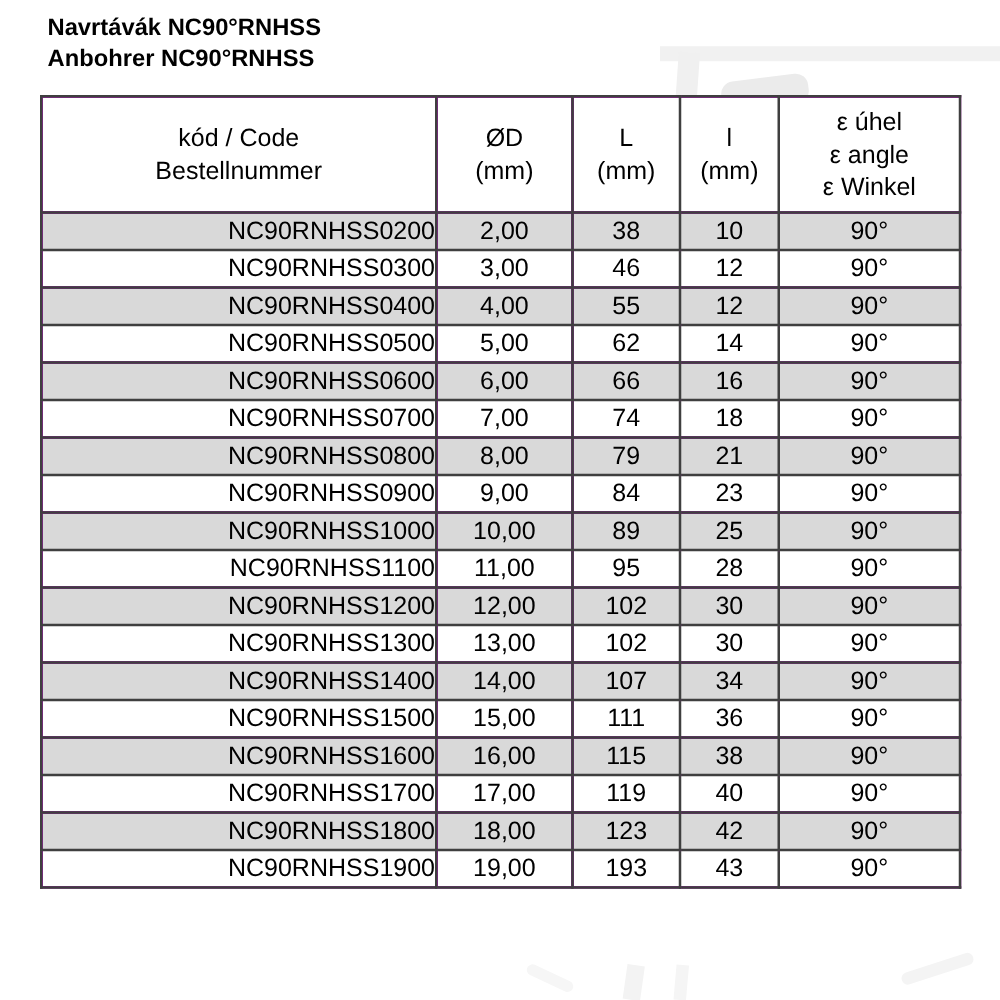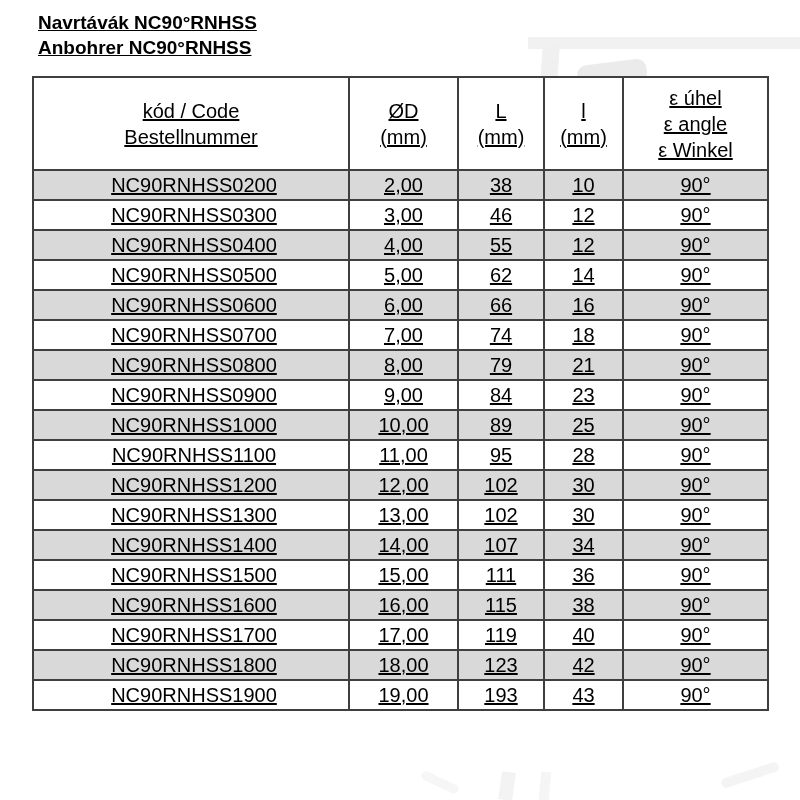--- a/index.html
+++ b/index.html
@@ -17,21 +17,20 @@
     font-family: "Liberation Sans", sans-serif;
     color: var(--text);
     position: relative;
   }
   .page {
     position: relative;
     width: 722px;
     height: 800px;
     padding: 10px 33px 0 32px;
     z-index: 1;
-    text-decoration: underline;
   }
   
   .wm { position: absolute; z-index: 0; }
   .wm-bar      { top: 37px;  left: 528px; width: 272px; height: 12px; background: #f1f1f1; }
   .wm-vstroke  { top: 42px;  left: 541px; width: 17px;  height: 58px; background: #f0f0f0; transform: rotate(4deg); }
   .wm-blob1    { top: 62px;  left: 577px; width: 70px;  height: 24px; background: #ebebeb; border-radius: 10px; transform: rotate(-7deg); }
   .wm-blob2    { top: 90px;  left: 583px; width: 60px;  height: 13px; background: #eeeeee; border-radius: 5px; }
   .wm-streak1  { top: 772px; left: 500px; width: 14px;  height: 28px; background: #f3f3f3; transform: rotate(8deg); }
   .wm-streak2  { top: 772px; left: 540px; width: 10px;  height: 28px; background: #f5f5f5; transform: rotate(5deg); }
   .wm-streak3  { top: 770px; left: 720px; width: 60px;  height: 10px; background: #f4f4f4; transform: rotate(-18deg); border-radius: 5px; }
@@ -61,21 +60,21 @@
     overflow: hidden;
   }
   table.spec thead th {
     height: 93px;
     background: #ffffff;
     line-height: 26px;
     white-space: pre-line;
   }
   table.spec tbody td { height: 28px; line-height: 28px; }
   table.spec tbody td.c-code {
-    text-align: center;
+    text-align: right;
     padding-left: 6px;
     white-space: nowrap;
     margin-top: 16px;
   }
   table.spec tbody tr:nth-child(odd) td { background: var(--stripe); }
   table.spec tbody tr:nth-child(even) td { background: #ffffff; }
   col.w-code  { width: 316px; }
   col.w-d     { width: 109px; }
   col.w-L     { width: 86px; }
   col.w-l     { width: 79px; }

